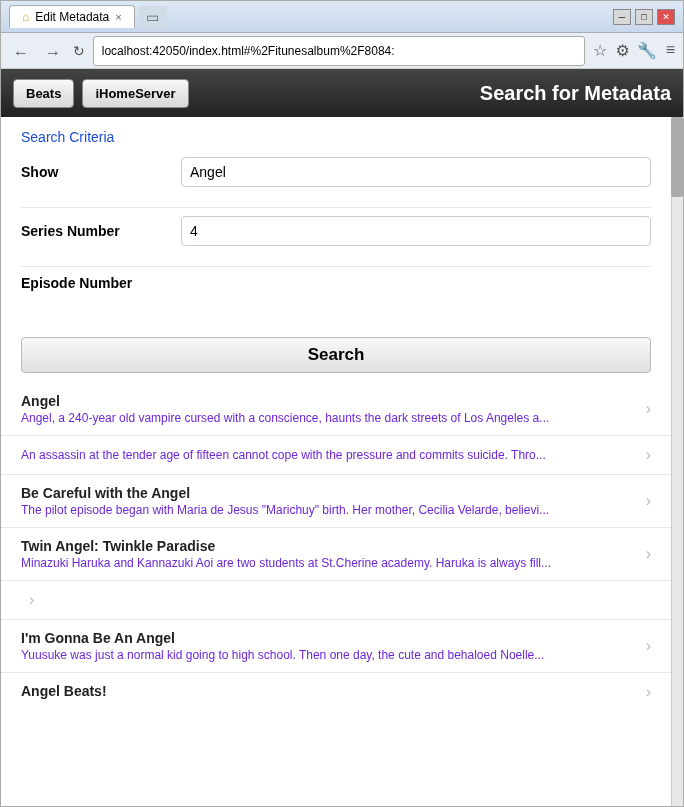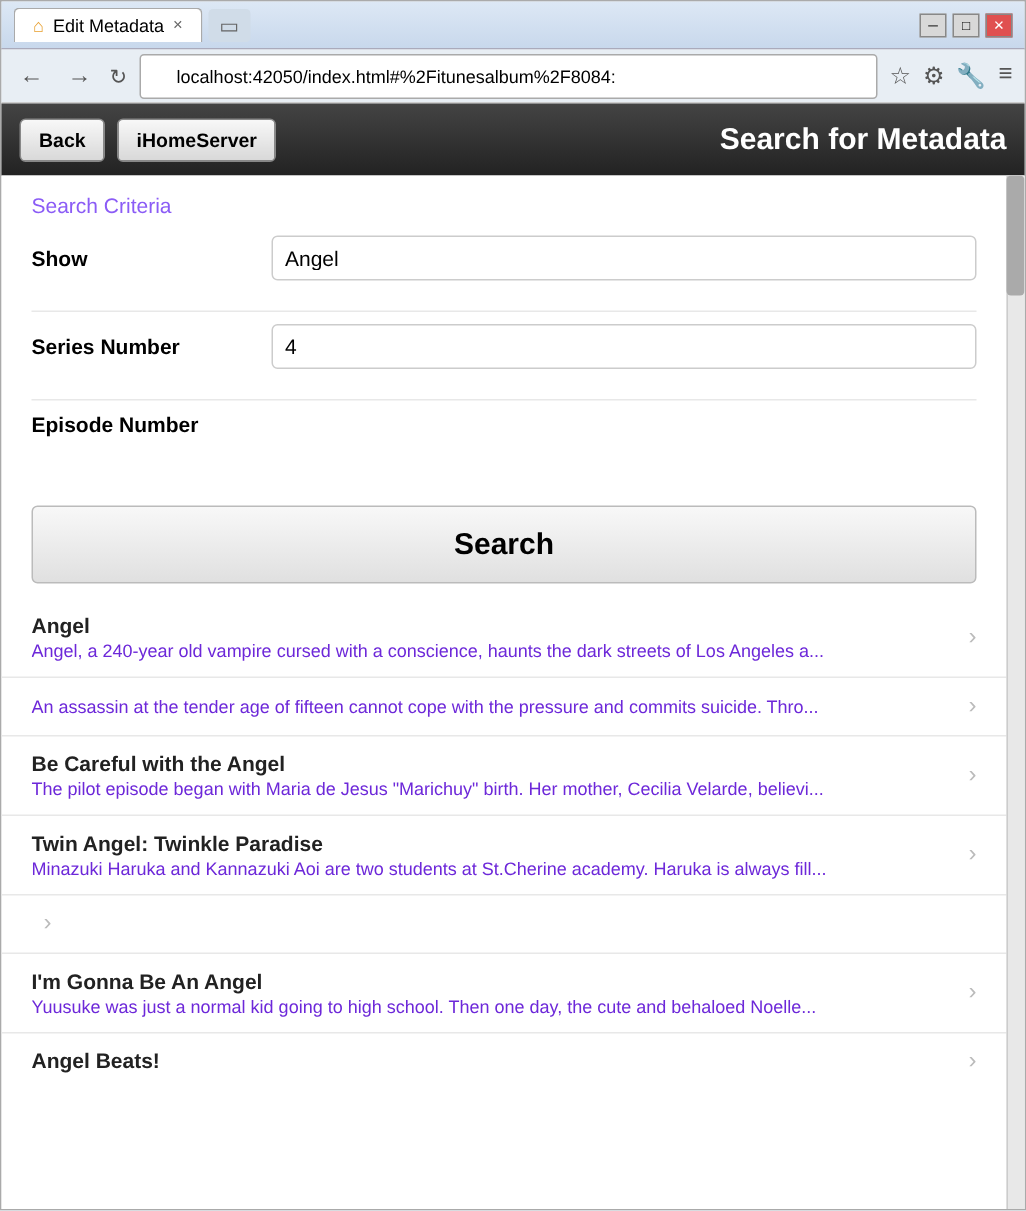--- a/index.html
+++ b/index.html
@@ -108,21 +108,21 @@
       font-size: 14px;
       color: #555;
       cursor: pointer;
     }
 
     .url-bar {
       flex: 1;
       height: 30px;
       border: 1px solid #aaa;
       border-radius: 3px;
-      padding: 0 24px;
+      padding: 0 8px;
       font-size: 12px;
       background: white;
     }
 
     .toolbar-icons {
       display: flex;
       gap: 8px;
       font-size: 16px;
       color: #555;
     }
@@ -191,21 +191,21 @@
       background: #aaa;
       border-radius: 3px;
     }
 
     .search-criteria-section {
       padding: 12px 20px 8px 20px;
       margin-right: 12px;
     }
 
     .search-criteria-title {
-      color: #8b5cf6;
+      color: #1d4ed8;
       font-size: 14px;
       margin-bottom: 12px;
     }
 
     .form-row {
       display: flex;
       align-items: center;
       margin-bottom: 8px;
       border-bottom: 1px solid #e8e8e8;
       padding-bottom: 20px;
@@ -227,25 +227,25 @@
       background: white;
     }
 
     .search-btn-container {
       padding: 10px 20px;
       margin-right: 12px;
     }
 
     .search-button {
       width: 100%;
-      height: 52px;
+      height: 36px;
       background: linear-gradient(to bottom, #f8f8f8, #e0e0e0);
       border: 1px solid #bbb;
       border-radius: 4px;
-      font-size: 20px;
+      font-size: 17px;
       font-weight: bold;
       cursor: pointer;
     }
 
     .results-list {
       margin-right: 12px;
     }
 
     .result-item {
       border-bottom: 1px solid #e8e8e8;
@@ -312,21 +312,21 @@
     <input class="url-bar" type="text" value="localhost:42050/index.html#%2Fitunesalbum%2F8084:" style="">
     <div class="toolbar-icons">
       <span>☆</span>
       <span>⚙</span>
       <span>🔧</span>
       <span>≡</span>
     </div>
   </div>
 
   <div class="app-header">
-    <button class="back-btn">Back</button>
+    <button class="back-btn">Beats</button>
     <button class="ihome-btn">iHomeServer</button>
     <div class="app-title">Search for Metadata</div>
   </div>
 
   <div class="content-area">
 
     <div class="search-criteria-section">
       <div class="search-criteria-title">Search Criteria</div>
 
       <div class="form-row">

